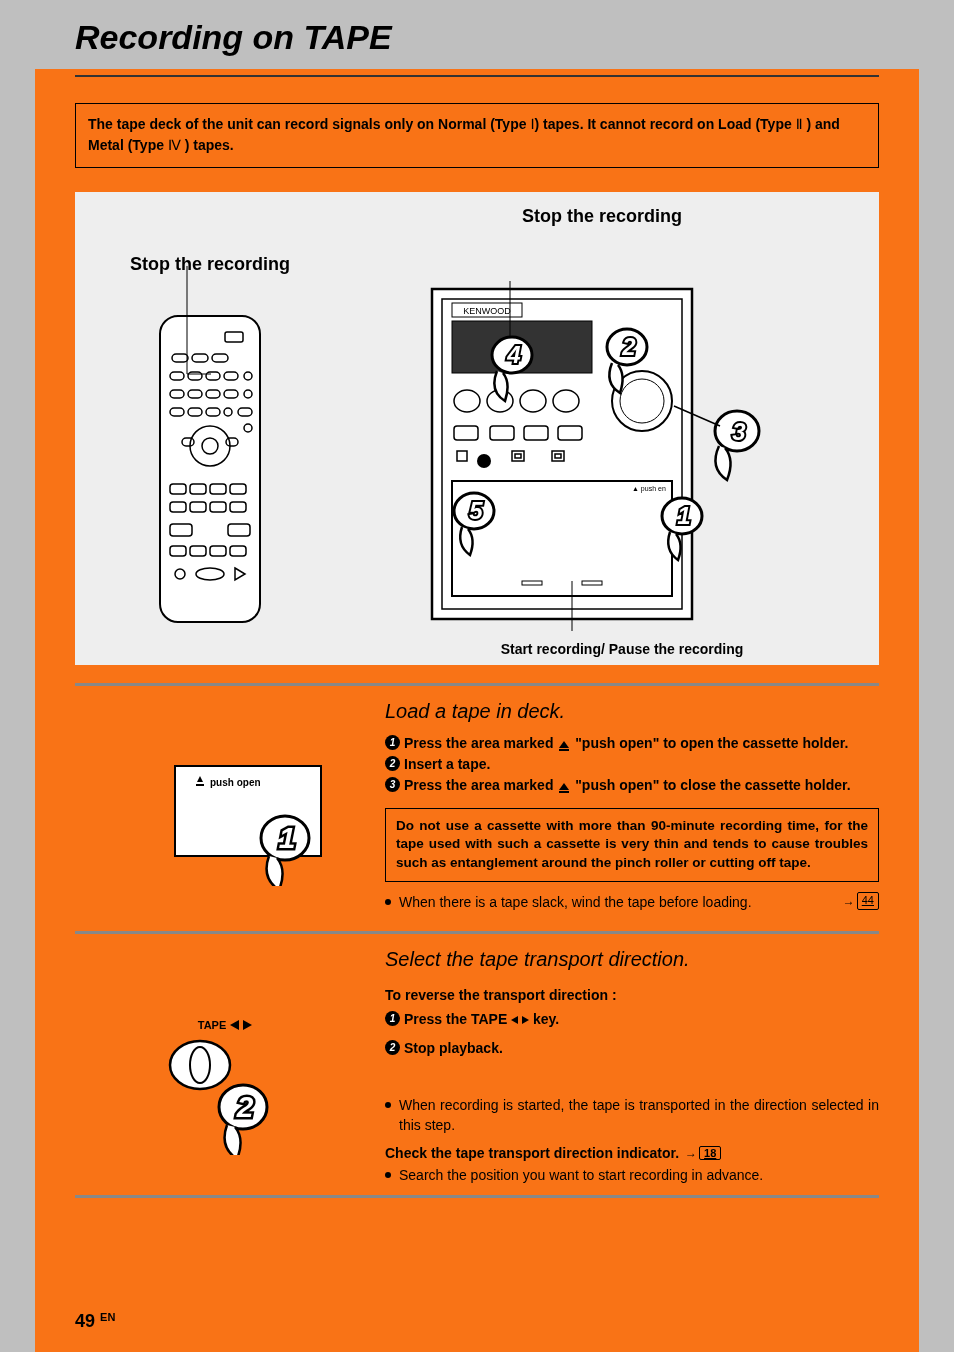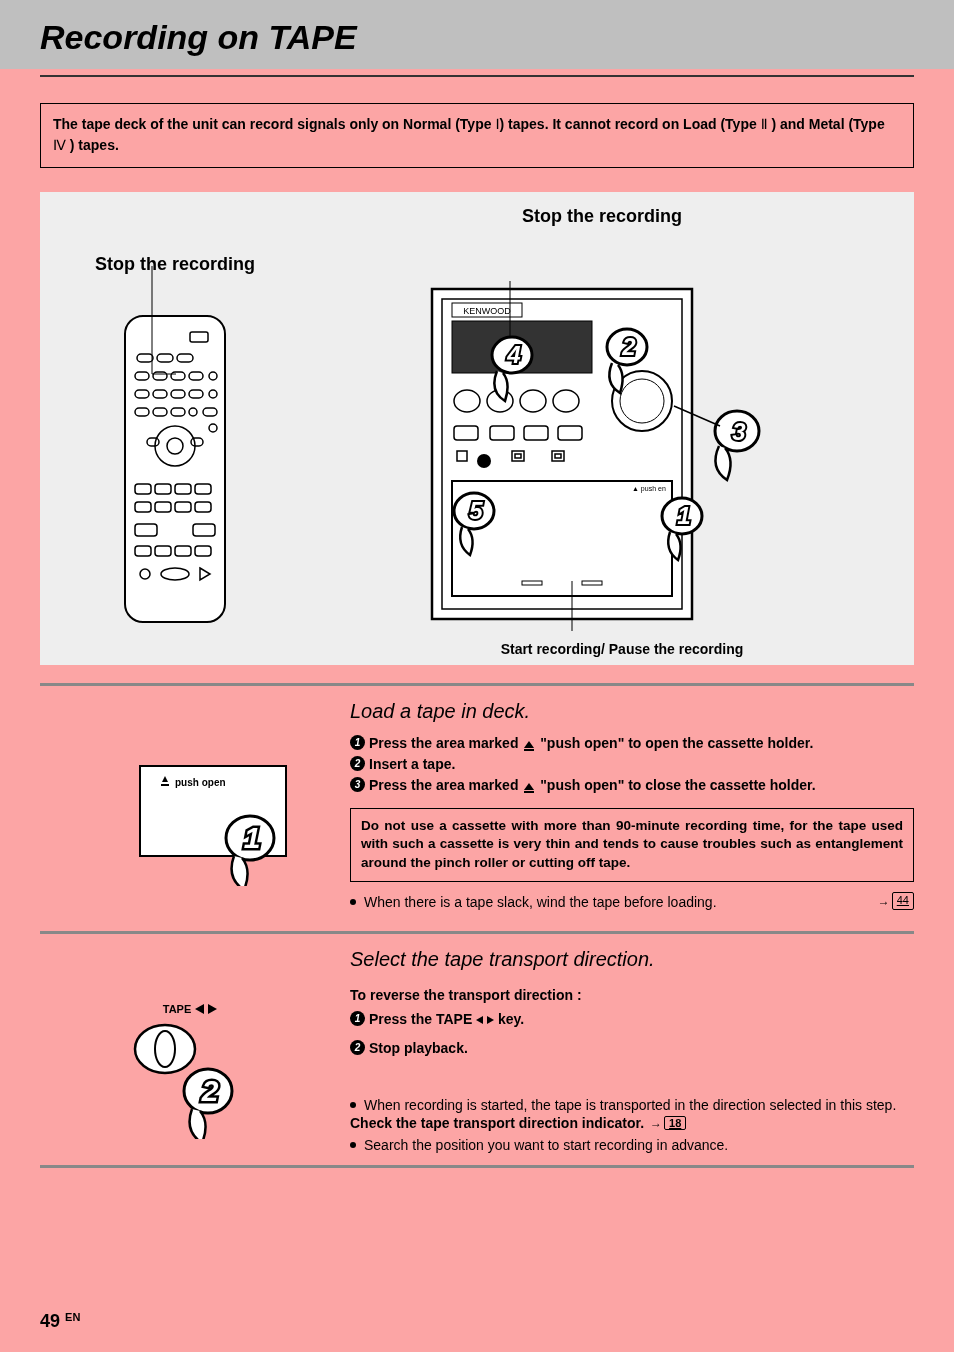--- a/index.html
+++ b/index.html
@@ -1,17 +1,17 @@
 <!DOCTYPE html>
 <html><head>
 <meta charset="utf-8">
 <style>
   * { box-sizing: border-box; margin: 0; padding: 0; }
   html, body { background: #bfbfbf; font-family: Arial, Helvetica, sans-serif; }
-  .page { width: 954px; height: 1352px; margin: 0 auto; background: #fca5a5; position: relative; }
+  .page { width: 884px; height: 1352px; margin: 0 auto; background: #f97316; position: relative; }
   .header { padding: 18px 40px 12px 40px; background: #bfbfbf; }
   .title { font-size: 34px; font-weight: 700; font-style: italic; letter-spacing: 0; }
   .titlerule { height: 2px; background: #333; margin: 6px 40px 0 40px; }
   .intro-box { margin: 26px 40px 0 40px; border: 1.5px solid #000; padding: 10px 12px; font-size: 14px; font-weight: 700; line-height: 1.45; }
   .roman { font-family: serif; font-weight: 400; }
 
   .diagram-zone { margin: 24px 40px 0 40px; background: #eee; padding: 14px 10px 8px 10px; min-height: 445px; position: relative; }
   .dz-labels { display: flex; }
   .dz-col { flex: 1; text-align: center; font-size: 18px; font-weight: 700; }
   .dz-col.left { margin-top: 48px; }
@@ -34,21 +34,21 @@
   .note-box { margin: 12px 0 0 0; border:1.5px solid #000; padding: 8px 10px; font-size: 13.5px; font-weight:700; line-height:1.4; text-align: justify; }
   .bullet-line { display:flex; gap:8px; font-size:14px; margin-top:10px; line-height:1.45; align-items:flex-start; }
   .bullet-line .b { width:6px; height:6px; border-radius:50%; background:#000; margin-top:7px; flex-shrink:0;}
   .page-ref { display:inline-flex; align-items:center; gap:2px; font-size:12px;}
   .page-ref .arr::before { content:"→"; font-weight:400;}
   .page-ref .box { border:1px solid #000; border-radius:2px; padding: 0 4px; font-size:11px; text-decoration: underline;}
   .bullet-line .btxt { flex:1; }
 
   .sub-bold { font-size:14px; font-weight:700; margin-top:16px; }
 
-  .step2-direction-bold { font-size:14px; font-weight:700; display:flex; align-items:center; gap:6px; }
+  .step2-direction-bold { font-size:14px; font-weight:700; display:flex; align-items:center; gap:6px; margin-top: 10px;}
   .tri-l { width:0;height:0;border-top:5px solid transparent;border-bottom:5px solid transparent;border-right:9px solid #000; display:inline-block;}
   .tri-r { width:0;height:0;border-top:5px solid transparent;border-bottom:5px solid transparent;border-left:9px solid #000; display:inline-block;}
 
   .footer { position:absolute; left: 40px; bottom: 20px; font-size: 18px; font-weight:700; }
   .footer .en { font-size: 11px; vertical-align: top; }
 
   .tape-label { font-size:11px; font-weight:700; display:flex; align-items:center; gap:4px; margin-bottom: 4px;}
 </style>
 </head>
 <body>

